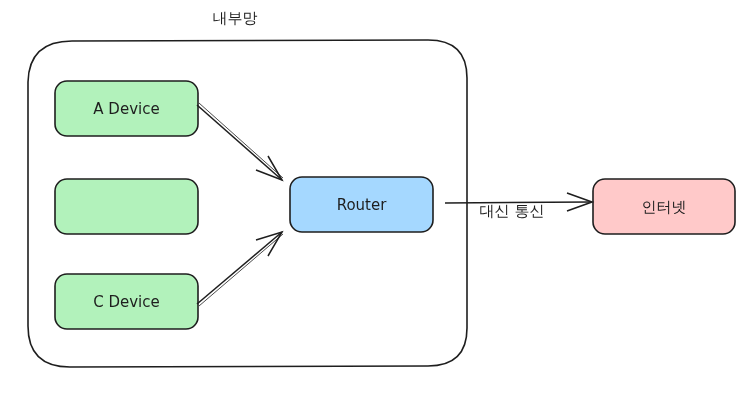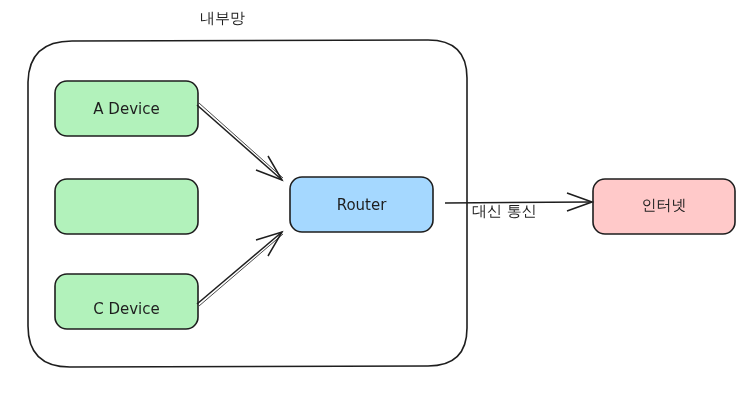--- a/index.html
+++ b/index.html
@@ -1,19 +1,19 @@
 <!DOCTYPE html>
 <html><head>
 <meta charset="utf-8">
 <style>
   html, body { margin: 0; padding: 0; background: #ffffff; }
   body { width: 756px; height: 402px; position: relative; overflow: hidden;
          font-family: "DejaVu Sans", "Liberation Sans", sans-serif; color: #1e1e1e; }
   svg.canvas { position: absolute; left: 0; top: 0; }
-  .lbl { position: absolute; text-align: left; font-size: 15px; line-height: 20px; white-space: nowrap; }
+  .lbl { position: absolute; text-align: center; font-size: 15px; line-height: 20px; white-space: nowrap; }
   .box { position: absolute; display: flex; flex-direction: column; align-items: center; justify-content: center;
          font-size: 15px; line-height: 20px; text-align: center; }
 </style>
 </head>
 <body>
 
 <svg class="canvas" width="756" height="402" viewBox="0 0 756 402">
 
   <path d="M72 41 L428 40 Q467 40 467 78 L467 328 Q467 366 428 366 L70 367 Q28 367 28 326 L28 82 Q29 41 72 41 Z" fill="none" stroke="#1e1e1e" stroke-width="1.6"></path>
 
@@ -45,25 +45,25 @@
 
 <div class="lbl" style="left:200px; top:8px; width:70px;">내부망</div>
 
 <div class="box" style="left:55px; top:81px; width:143px; height:55px;">
   <span>A Device</span>
 </div>
 
 <div class="box" style="left:55px; top:179px; width:143px; height:55px;">
 </div>
 
-<div class="box" style="left:55px; top:281px; width:143px; height:55px;">
+<div class="box" style="left:55px; top:274px; width:143px; height:55px;">
   <span>C Device</span>
 </div>
 
 <div class="box" style="left:290px; top:177px; width:143px; height:55px;">
   <span>Router</span>
 </div>
 
-<div class="box" style="left:593px; top:179px; width:142px; height:55px;font-family:Liberation Mono, monospace;">
+<div class="box" style="left:593px; top:179px; width:142px; height:55px;">
   <span>인터넷</span>
 </div>
 
 <div class="lbl" style="left:472px; top:201px; width:80px;">대신 통신</div>
 
 </body></html>

